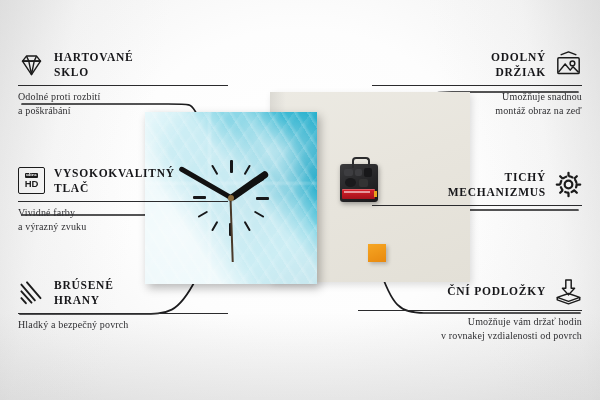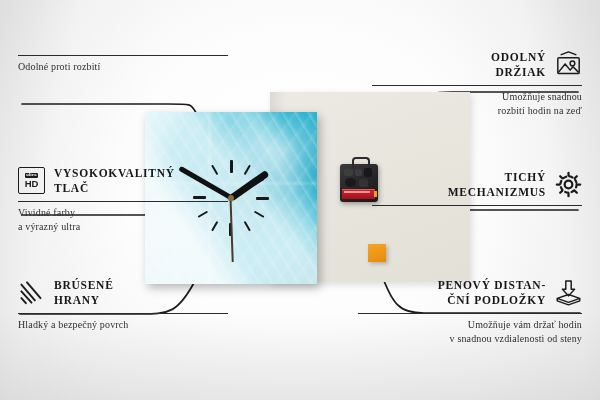--- a/index.html
+++ b/index.html
@@ -228,43 +228,58 @@
       <div class="battery">
         <div class="lbl"></div>
         <div class="tip"></div>
       </div>
     </div>
 
     <div class="foam"></div>
   </div>
 
   <div class="feat left" style="left:18px;top:50px;">
+    <div class="fhead">
+      <span class="ficon">
+        <svg viewBox="0 0 24 24" fill="none" stroke="currentColor" stroke-width="1.25" stroke-linejoin="round">
+          <path d="M4 9 L12 21 L20 9 Z"></path>
+          <path d="M4 9 L7.5 4.5 H16.5 L20 9 Z"></path>
+          <path d="M7.5 4.5 L9.6 9 L12 21 L14.4 9 L16.5 4.5"></path>
+          <path d="M4 9 H20"></path>
+        </svg>
+      </span>
+      <div class="ftitle">
+        <div>HARTOVANÉ</div>
+        <div>SKLO</div>
+      </div>
+    </div>
     <div class="rule"></div>
     <div class="fsub">
       <div>Odolné proti rozbití</div>
+      <div>a poškrábání</div>
     </div>
   </div>
 
   <div class="feat left" style="left:18px;top:166px;">
     <div class="fhead">
       <span class="ficon">
         <span class="hdlabel">
           <span class="u">ultra</span>
           <span class="h">HD</span>
         </span>
       </span>
       <div class="ftitle">
         <div>VYSOKOKVALITNÝ</div>
         <div>TLAČ</div>
       </div>
     </div>
     <div class="rule"></div>
     <div class="fsub">
       <div>Vividné farby</div>
-      <div>a výrazný ultra</div>
+      <div>a výrazný zvuku</div>
     </div>
   </div>
 
   <div class="feat left" style="left:18px;top:278px;">
     <div class="fhead">
       <span class="ficon">
         <svg viewBox="0 0 24 24" fill="none" stroke="currentColor" stroke-width="1.7" stroke-linecap="round">
           <path d="M3 5 L15 19"></path>
             <path d="M3 11 L12 21"></path>
             <path d="M3 17 L7 21.5"></path>
@@ -293,21 +308,21 @@
         </svg>
       </span>
       <div class="ftitle">
         <div>ODOLNÝ</div>
         <div>DRŽIAK</div>
       </div>
     </div>
     <div class="rule"></div>
     <div class="fsub">
       <div>Umožňuje snadnou</div>
-      <div>rozbití hodin na zeď</div>
+      <div>montáž obraz na zeď</div>
     </div>
   </div>
 
   <div class="feat right" style="left:372px;top:170px;">
     <div class="fhead">
       <span class="ficon">
         <svg viewBox="0 0 24 24" fill="none" stroke="currentColor" stroke-width="2" stroke-linecap="round" stroke-linejoin="round">
           <circle cx="12" cy="12" r="3.4"></circle>
           <path d="M12 1.6 v2.6 M12 19.8 v2.6 M22.4 12 h-2.6 M4.2 12 H1.6
                    M19.4 4.6 l-1.9 1.9 M6.5 17.5 l-1.9 1.9
@@ -326,24 +341,23 @@
   <div class="feat right" style="left:358px;top:278px;width:224px;">
     <div class="fhead">
       <span class="ficon">
         <svg viewBox="0 0 24 24" fill="none" stroke="currentColor" stroke-width="1.3" stroke-linejoin="round">
           <path d="M9.6 1.8 h4.8 v7.4 h3 L12 15 L6.6 9.2 h3 Z"></path>
           <path d="M12 13.8 L22 17.2 L12 20.8 L2 17.2 Z"></path>
           <path d="M2 17.2 v2.2 L12 23 L22 19.4 v-2.2"></path>
         </svg>
       </span>
       <div class="ftitle">
-        <div>PENOVÝ DISTAN-</div>
         <div>ČNÍ PODLOŽKY</div>
       </div>
     </div>
     <div class="rule"></div>
     <div class="fsub">
       <div>Umožňuje vám držať hodin</div>
-      <div>v snadnou vzdialenosti od steny</div>
+      <div>v rovnakej vzdialenosti od povrch</div>
     </div>
   </div>
 
 </div>
 
 </body></html>

